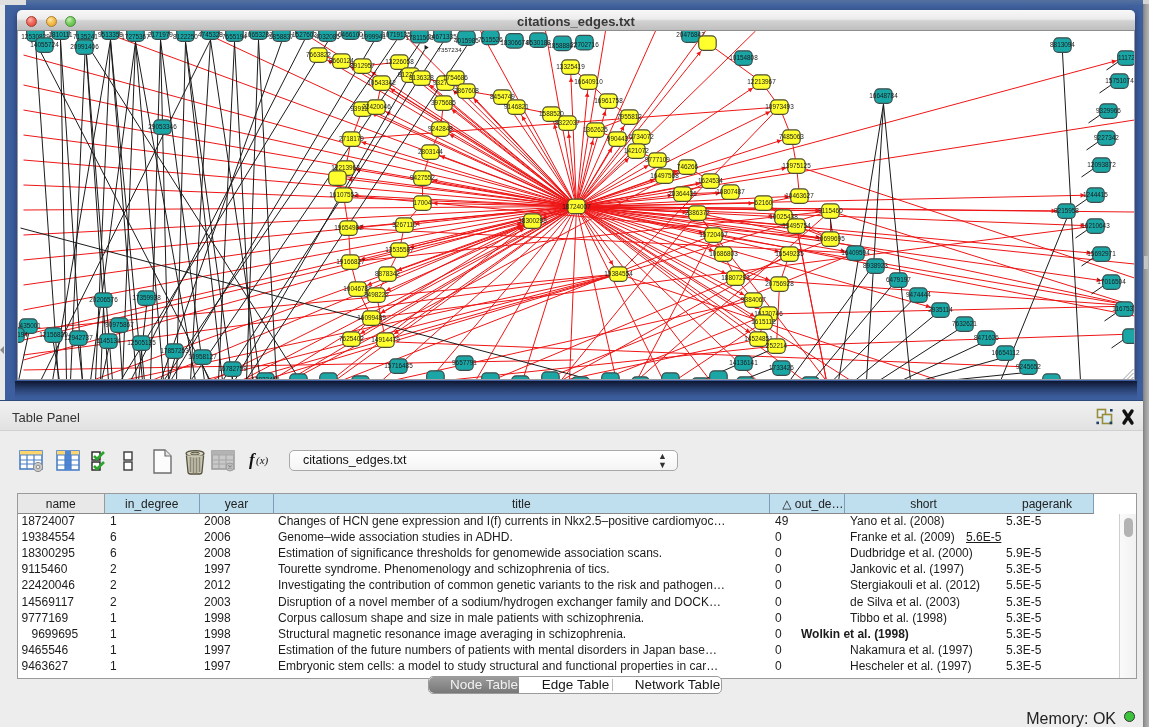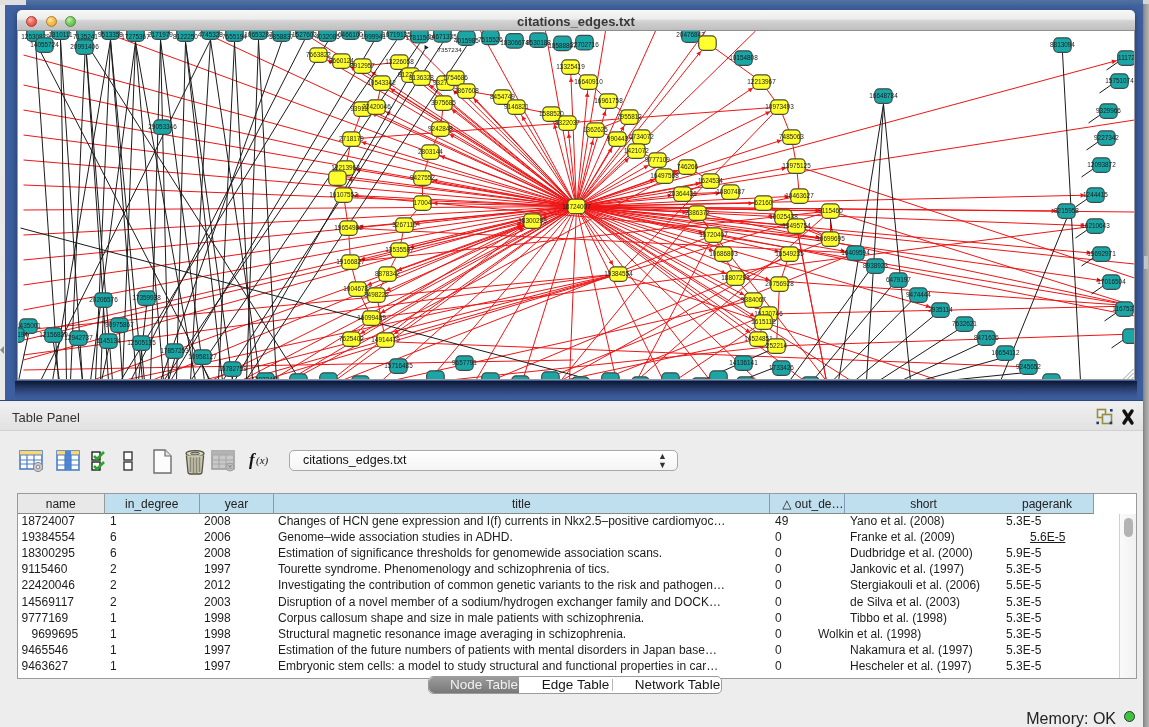--- a/index.html
+++ b/index.html
@@ -949,62 +949,62 @@
           <div class="cell" style="left:260px;top:0.0px;width:488px;">Changes of HCN gene expression and I(f) currents in Nkx2.5–positive cardiomyoc…</div>
           <div class="cell" style="left:757px;top:0.0px;width:66px;">49</div>
           <div class="cell" style="left:832px;top:0.0px;width:150px;">Yano et al. (2008)</div>
           <div class="cell" style="left:988px;top:0.0px;width:90px;">5.3E-5</div>
           <div class="cell" style="left:3.5px;top:16.1px;width:80px;">19384554</div>
           <div class="cell" style="left:92px;top:16.1px;width:60px;">6</div>
           <div class="cell" style="left:186px;top:16.1px;width:66px;">2006</div>
           <div class="cell" style="left:260px;top:16.1px;width:488px;">Genome–wide association studies in ADHD.</div>
           <div class="cell" style="left:757px;top:16.1px;width:66px;">0</div>
           <div class="cell" style="left:832px;top:16.1px;width:150px;">Franke et al. (2009)</div>
-          <div class="cell" style="left:1012px;top:16.1px;width:90px;text-decoration:underline;">5.6E-5</div>
+          <div class="cell" style="left:948px;top:16.1px;width:90px;text-decoration:underline;">5.6E-5</div>
           <div class="cell" style="left:3.5px;top:32.2px;width:80px;">18300295</div>
           <div class="cell" style="left:92px;top:32.2px;width:60px;">6</div>
           <div class="cell" style="left:186px;top:32.2px;width:66px;">2008</div>
           <div class="cell" style="left:260px;top:32.2px;width:488px;">Estimation of significance thresholds for genomewide association scans.</div>
           <div class="cell" style="left:757px;top:32.2px;width:66px;">0</div>
           <div class="cell" style="left:832px;top:32.2px;width:150px;">Dudbridge et al. (2000)</div>
           <div class="cell" style="left:988px;top:32.2px;width:90px;">5.9E-5</div>
           <div class="cell" style="left:3.5px;top:48.3px;width:80px;">9115460</div>
           <div class="cell" style="left:92px;top:48.3px;width:60px;">2</div>
           <div class="cell" style="left:186px;top:48.3px;width:66px;">1997</div>
           <div class="cell" style="left:260px;top:48.3px;width:488px;">Tourette syndrome. Phenomenology and schizophrenia of tics.</div>
           <div class="cell" style="left:757px;top:48.3px;width:66px;">0</div>
           <div class="cell" style="left:832px;top:48.3px;width:150px;">Jankovic et al. (1997)</div>
           <div class="cell" style="left:988px;top:48.3px;width:90px;">5.3E-5</div>
           <div class="cell" style="left:3.5px;top:64.4px;width:80px;">22420046</div>
           <div class="cell" style="left:92px;top:64.4px;width:60px;">2</div>
           <div class="cell" style="left:186px;top:64.4px;width:66px;">2012</div>
           <div class="cell" style="left:260px;top:64.4px;width:488px;">Investigating the contribution of common genetic variants to the risk and pathogen…</div>
           <div class="cell" style="left:757px;top:64.4px;width:66px;">0</div>
-          <div class="cell" style="left:832px;top:64.4px;width:150px;">Stergiakouli et al. (2006)</div>
+          <div class="cell" style="left:832px;top:64.4px;width:150px;">Stergiakouli et al. (2012)</div>
           <div class="cell" style="left:988px;top:64.4px;width:90px;">5.5E-5</div>
           <div class="cell" style="left:3.5px;top:80.5px;width:80px;">14569117</div>
           <div class="cell" style="left:92px;top:80.5px;width:60px;">2</div>
           <div class="cell" style="left:186px;top:80.5px;width:66px;">2003</div>
           <div class="cell" style="left:260px;top:80.5px;width:488px;">Disruption of a novel member of a sodium/hydrogen exchanger family and DOCK…</div>
           <div class="cell" style="left:757px;top:80.5px;width:66px;">0</div>
           <div class="cell" style="left:832px;top:80.5px;width:150px;">de Silva et al. (2003)</div>
           <div class="cell" style="left:988px;top:80.5px;width:90px;">5.3E-5</div>
           <div class="cell" style="left:3.5px;top:96.6px;width:80px;">9777169</div>
           <div class="cell" style="left:92px;top:96.6px;width:60px;">1</div>
           <div class="cell" style="left:186px;top:96.6px;width:66px;">1998</div>
           <div class="cell" style="left:260px;top:96.6px;width:488px;">Corpus callosum shape and size in male patients with schizophrenia.</div>
           <div class="cell" style="left:757px;top:96.6px;width:66px;">0</div>
           <div class="cell" style="left:832px;top:96.6px;width:150px;">Tibbo et al. (1998)</div>
           <div class="cell" style="left:988px;top:96.6px;width:90px;">5.3E-5</div>
           <div class="cell" style="left:3.5px;top:112.7px;width:80px;padding-left:10px;">9699695</div>
           <div class="cell" style="left:92px;top:112.7px;width:60px;">1</div>
           <div class="cell" style="left:186px;top:112.7px;width:66px;">1998</div>
           <div class="cell" style="left:260px;top:112.7px;width:488px;">Structural magnetic resonance image averaging in schizophrenia.</div>
           <div class="cell" style="left:757px;top:112.7px;width:66px;">0</div>
-          <div class="cell" style="left:800px;top:112.7px;width:150px;">Wolkin et al. (1998)</div>
+          <div class="cell" style="left:783px;top:112.7px;width:150px;font-weight:bold;">Wolkin et al. (1998)</div>
           <div class="cell" style="left:988px;top:112.7px;width:90px;">5.3E-5</div>
           <div class="cell" style="left:3.5px;top:128.8px;width:80px;">9465546</div>
           <div class="cell" style="left:92px;top:128.8px;width:60px;">1</div>
           <div class="cell" style="left:186px;top:128.8px;width:66px;">1997</div>
           <div class="cell" style="left:260px;top:128.8px;width:488px;">Estimation of the future numbers of patients with mental disorders in Japan base…</div>
           <div class="cell" style="left:757px;top:128.8px;width:66px;">0</div>
           <div class="cell" style="left:832px;top:128.8px;width:150px;">Nakamura et al. (1997)</div>
           <div class="cell" style="left:988px;top:128.8px;width:90px;">5.3E-5</div>
           <div class="cell" style="left:3.5px;top:144.9px;width:80px;">9463627</div>
           <div class="cell" style="left:92px;top:144.9px;width:60px;">1</div>

